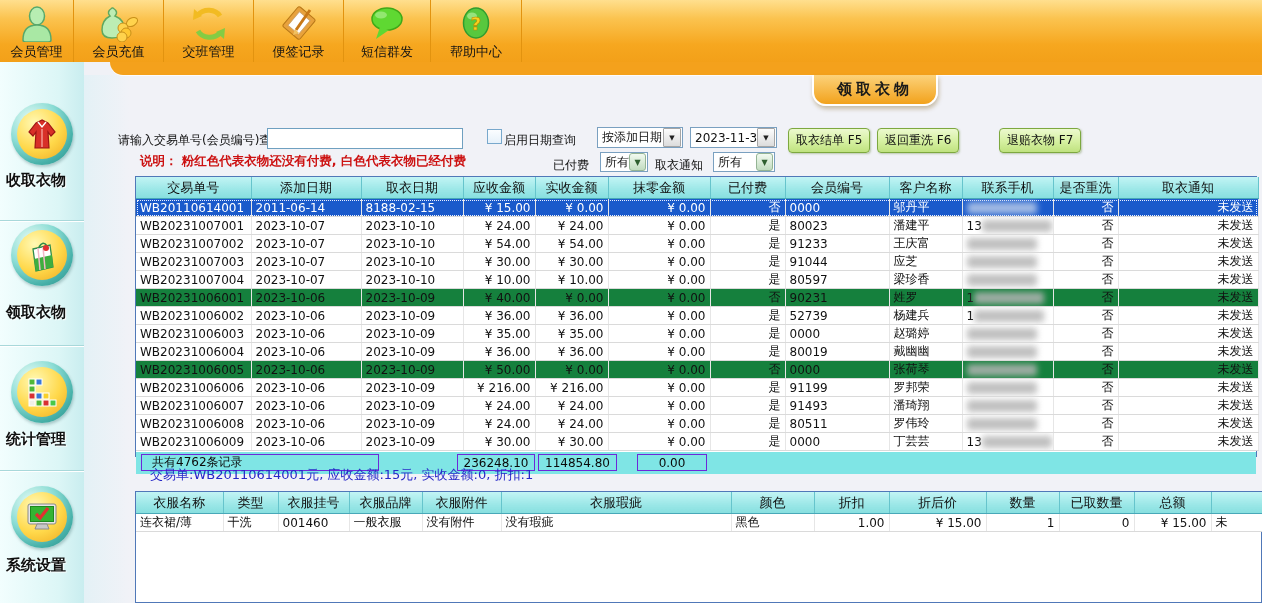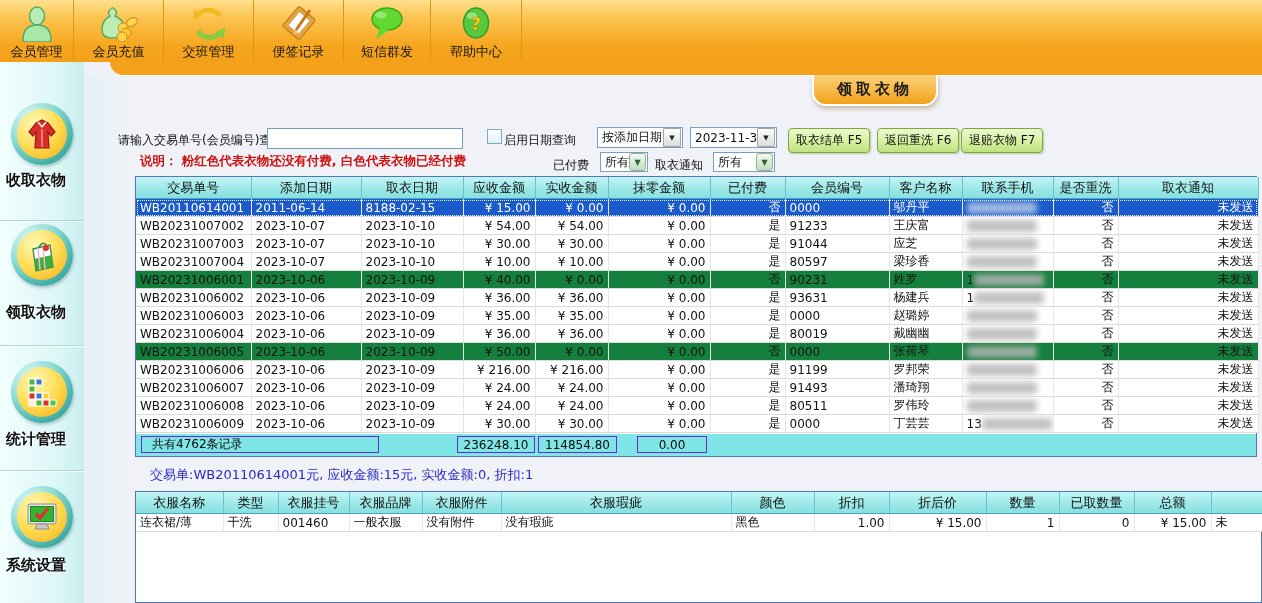--- a/index.html
+++ b/index.html
@@ -247,21 +247,21 @@
 </div>
 <div class="lbl" style="left:655px;top:157px;">取衣通知</div>
 <div class="dd" style="left:713px;top:152px;width:62px;height:20px;">
   <span class="dd-text">所有</span>
   <span class="xp-arrow">▼</span>
 </div>
 
 <div id="action-buttons">
     <div class="gbtn" style="left: 788px;">取衣结单 F5</div>
     <div class="gbtn" style="left: 877px;">返回重洗 F6</div>
-    <div class="gbtn" style="left: 961px;">退赔衣物 F7</div>
+    <div class="gbtn" style="left: 999px;">退赔衣物 F7</div>
   </div>
 
 <div class="frame" style="left:135px;top:176px;width:1122px;height:281px;">
   <table id="orders-table" style="width: 1122px;">
       <colgroup>
         <col style="width: 115px;">
         <col style="width: 110px;">
         <col style="width: 102px;">
         <col style="width: 72px;">
         <col style="width: 73px;">
@@ -298,20 +298,34 @@
           <td class="r">¥ 0.00</td>
           <td class="r">¥ 0.00</td>
           <td class="r">否</td>
           <td class="l">0000</td>
           <td class="l">邬丹平</td>
           <td class="l"><span></span><span class="blur-blob"></span></td>
           <td class="r">否</td>
           <td class="r">未发送</td>
         </tr>
         <tr>
+          <td class="l">WB20231007001</td>
+          <td class="l">2023-10-07</td>
+          <td class="l">2023-10-10</td>
+          <td class="r">¥ 24.00</td>
+          <td class="r">¥ 24.00</td>
+          <td class="r">¥ 0.00</td>
+          <td class="r">是</td>
+          <td class="l">80023</td>
+          <td class="l">潘建平</td>
+          <td class="l"><span>13</span><span class="blur-blob"></span></td>
+          <td class="r">否</td>
+          <td class="r">未发送</td>
+        </tr>
+        <tr>
           <td class="l">WB20231007002</td>
           <td class="l">2023-10-07</td>
           <td class="l">2023-10-10</td>
           <td class="r">¥ 54.00</td>
           <td class="r">¥ 54.00</td>
           <td class="r">¥ 0.00</td>
           <td class="r">是</td>
           <td class="l">91233</td>
           <td class="l">王庆富</td>
           <td class="l"><span></span><span class="blur-blob"></span></td>
@@ -361,21 +375,21 @@
           <td class="r">未发送</td>
         </tr>
         <tr>
           <td class="l">WB20231006002</td>
           <td class="l">2023-10-06</td>
           <td class="l">2023-10-09</td>
           <td class="r">¥ 36.00</td>
           <td class="r">¥ 36.00</td>
           <td class="r">¥ 0.00</td>
           <td class="r">是</td>
-          <td class="l">93631</td>
+          <td class="l">52739</td>
           <td class="l">杨建兵</td>
           <td class="l"><span>1</span><span class="blur-blob"></span></td>
           <td class="r">否</td>
           <td class="r">未发送</td>
         </tr>
         <tr>
           <td class="l">WB20231006003</td>
           <td class="l">2023-10-06</td>
           <td class="l">2023-10-09</td>
           <td class="r">¥ 35.00</td>

